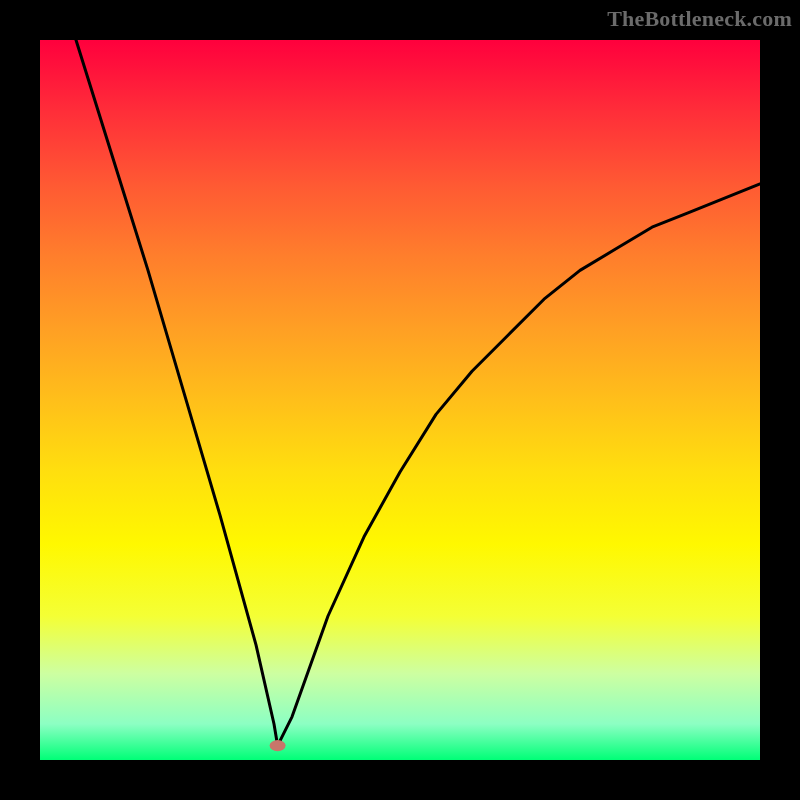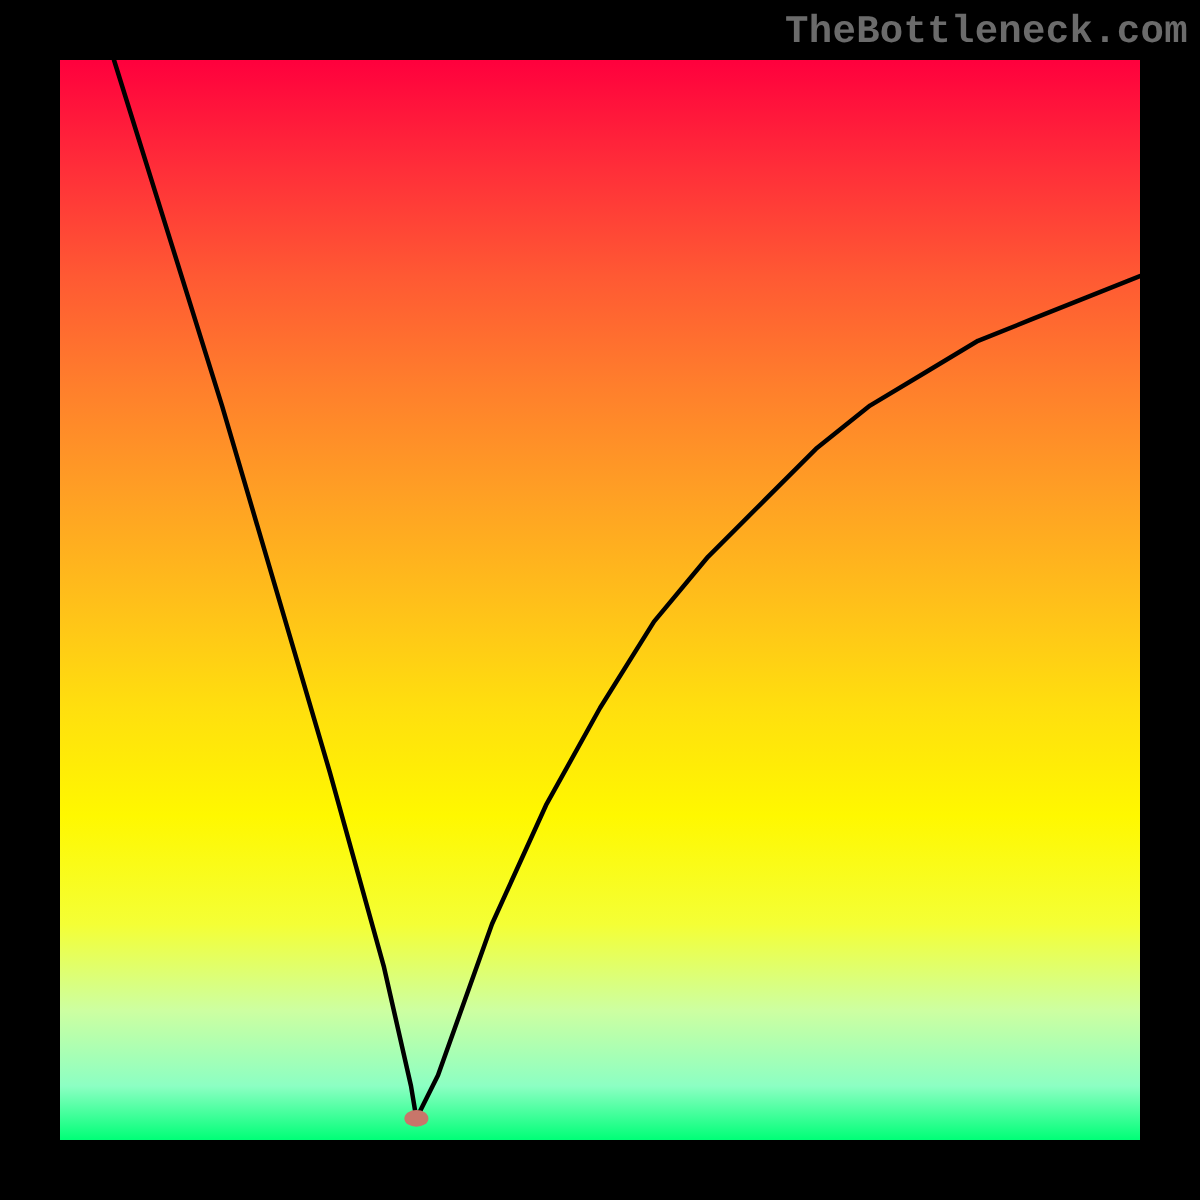--- a/index.html
+++ b/index.html
@@ -33,22 +33,22 @@
   .overlay-svg {
     position: absolute;
     left: 0; top: 0;
     width: 720px; height: 720px;
     pointer-events: none;
   }
   .watermark {
     position: absolute;
     top: 6px;
     right: 8px;
-    font-family: Liberation Mono, monospace;
-    font-size: 26px;
+    font-family: Liberation Serif, serif;
+    font-size: 22px;
     font-weight: 700;
     color: #6b6b6b;
     letter-spacing: 0.2px;
     text-align: right;
   }
 </style>
 </head>
 <body>
 
 <div class="stage">

